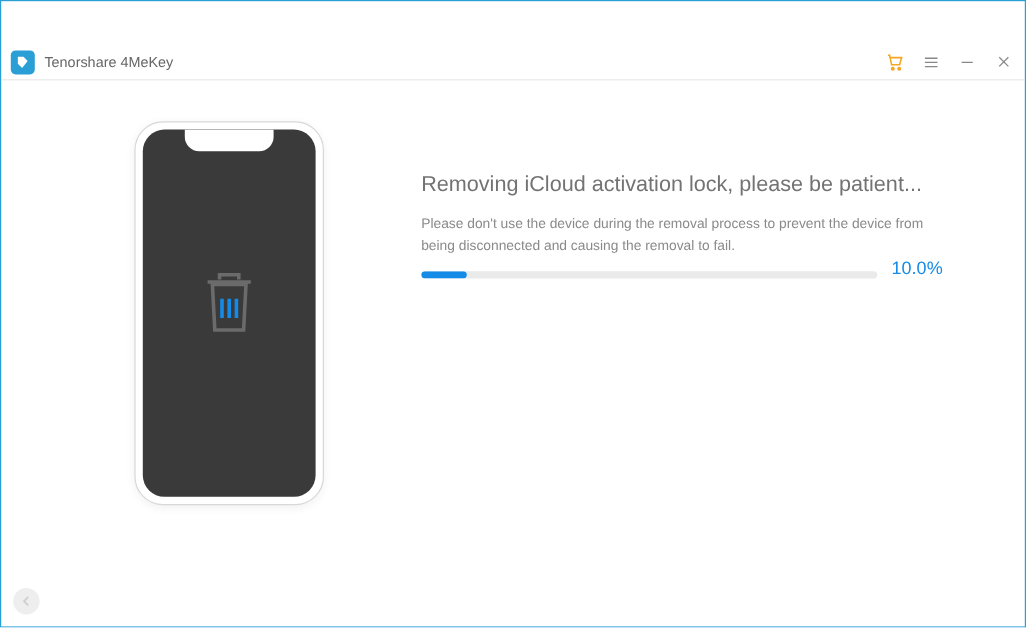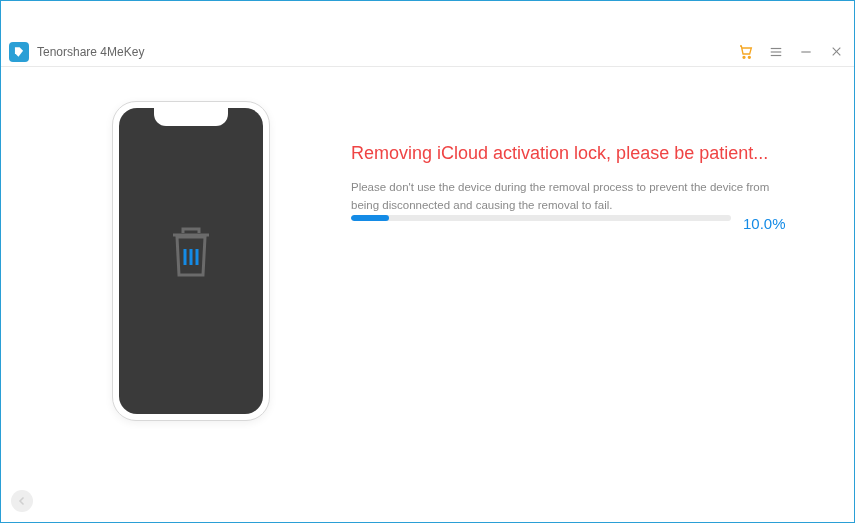--- a/index.html
+++ b/index.html
@@ -120,32 +120,32 @@
   }
   .info-area {
     flex: 1;
     padding-top: 52px;
     padding-left: 10px;
     padding-right: 10px;
   }
   .heading {
     font-size: 18px;
     font-weight: 400;
-    color: #ef4444;
+    color: #737373;
     margin-bottom: 14px;
   }
   .subtext {
     font-size: 11.5px;
     color: #8a8a8a;
     line-height: 1.6;
     max-width: 420px;
   }
   .progress-row {
     display: flex;
-    align-items: flex-start;
+    align-items: flex-end;
     gap: 12px;
   }
   .progress-track {
     flex: 0 0 380px;
     height: 6px;
     background: #eaeaea;
     border-radius: 3px;
     overflow: hidden;
   }
   .progress-fill {

